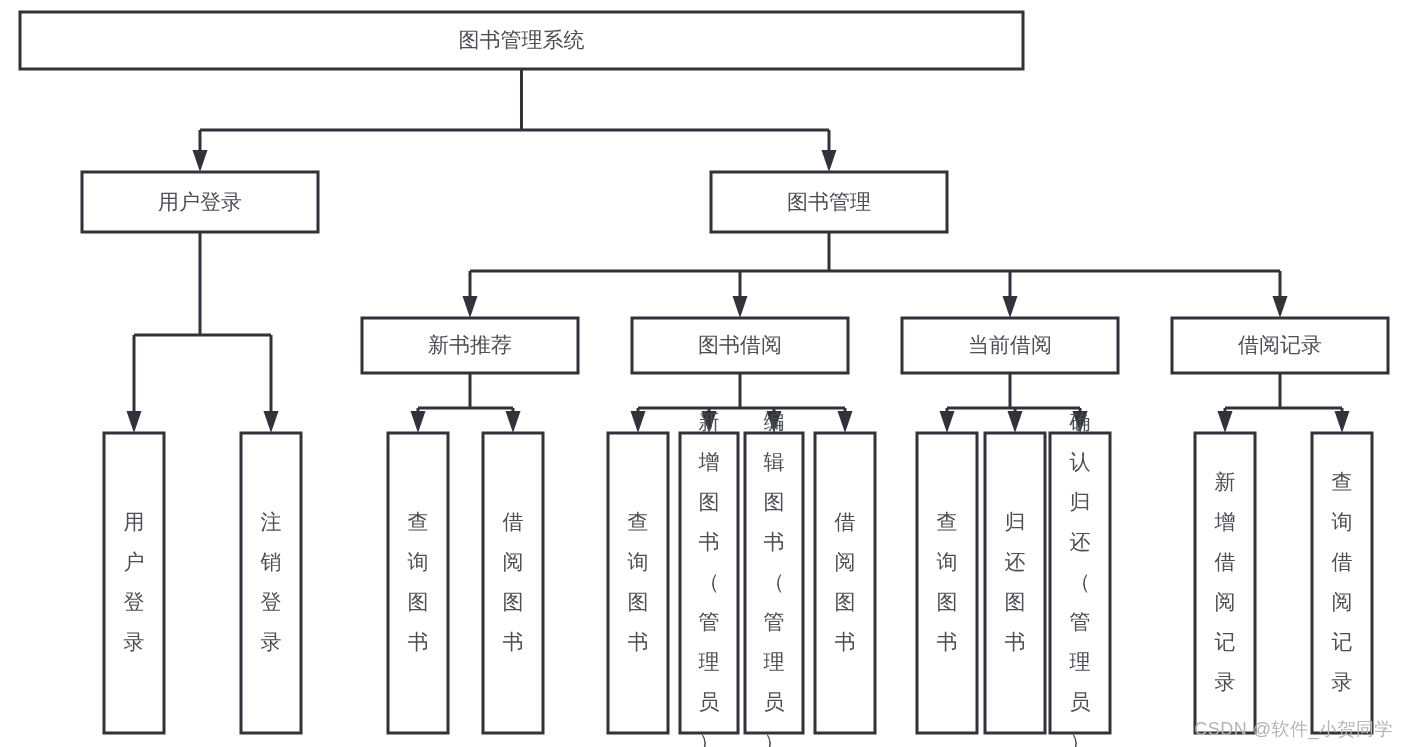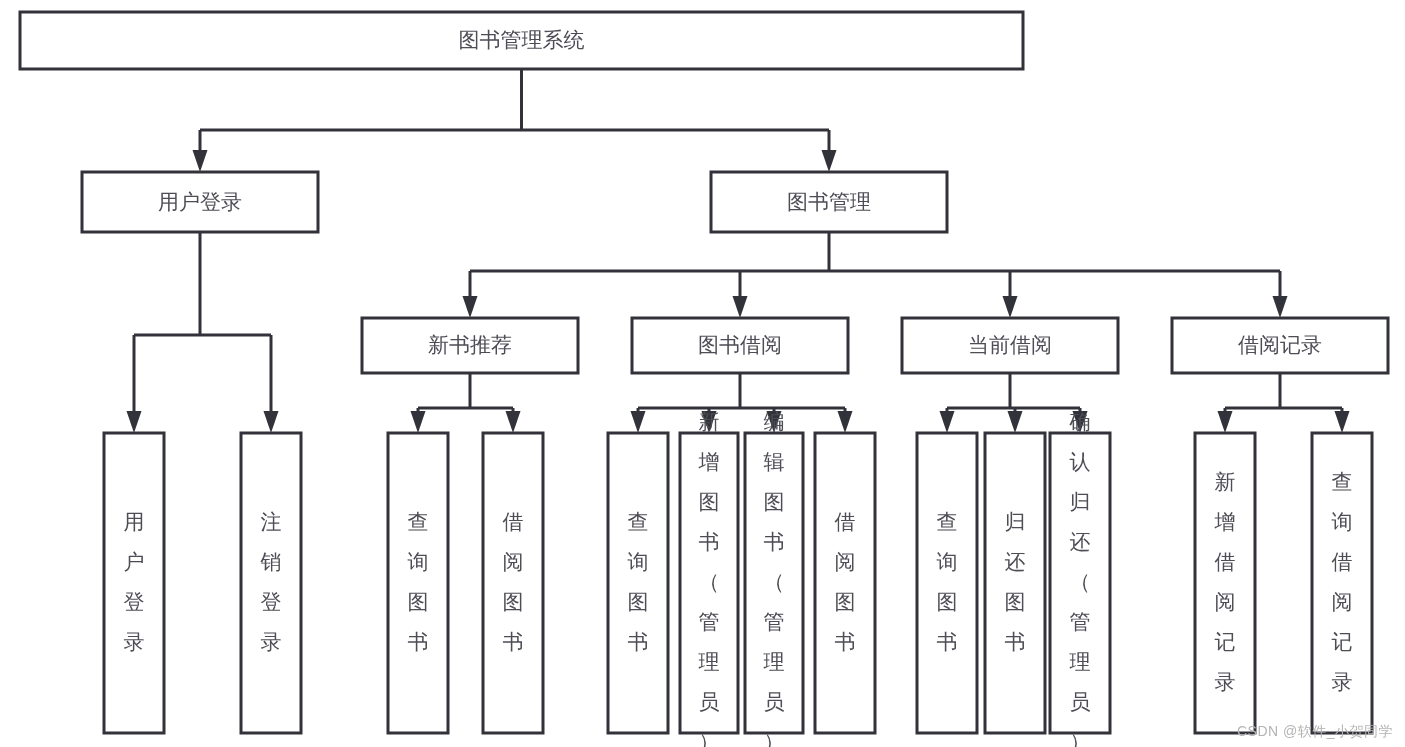--- a/index.html
+++ b/index.html
@@ -55,21 +55,21 @@
     font-size: 21px;
     fill: #4d4d55;
     text-anchor: middle;
     dominant-baseline: middle;
   }
   .watermark {
     position: absolute;
     right: 12px;
     bottom: 6px;
     font-family: "Liberation Sans", "DejaVu Sans", sans-serif;
-    font-size: 14px;
+    font-size: 18px;
     color: #b4b4b4;
     letter-spacing: 0.5px;
     white-space: nowrap;
     user-select: none;
   }
 </style>
 </head>
 <body>
 
 <div id="diagram-root">

